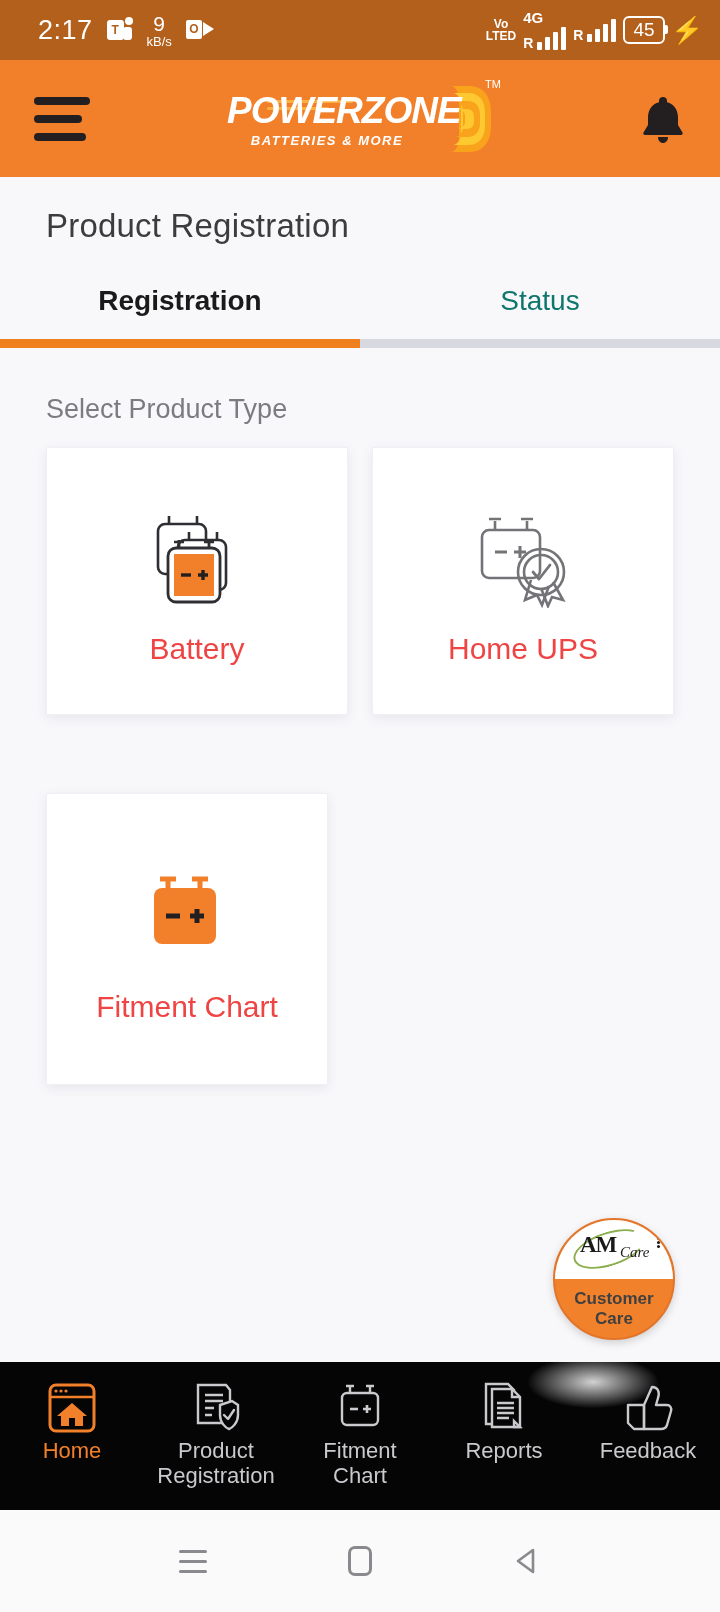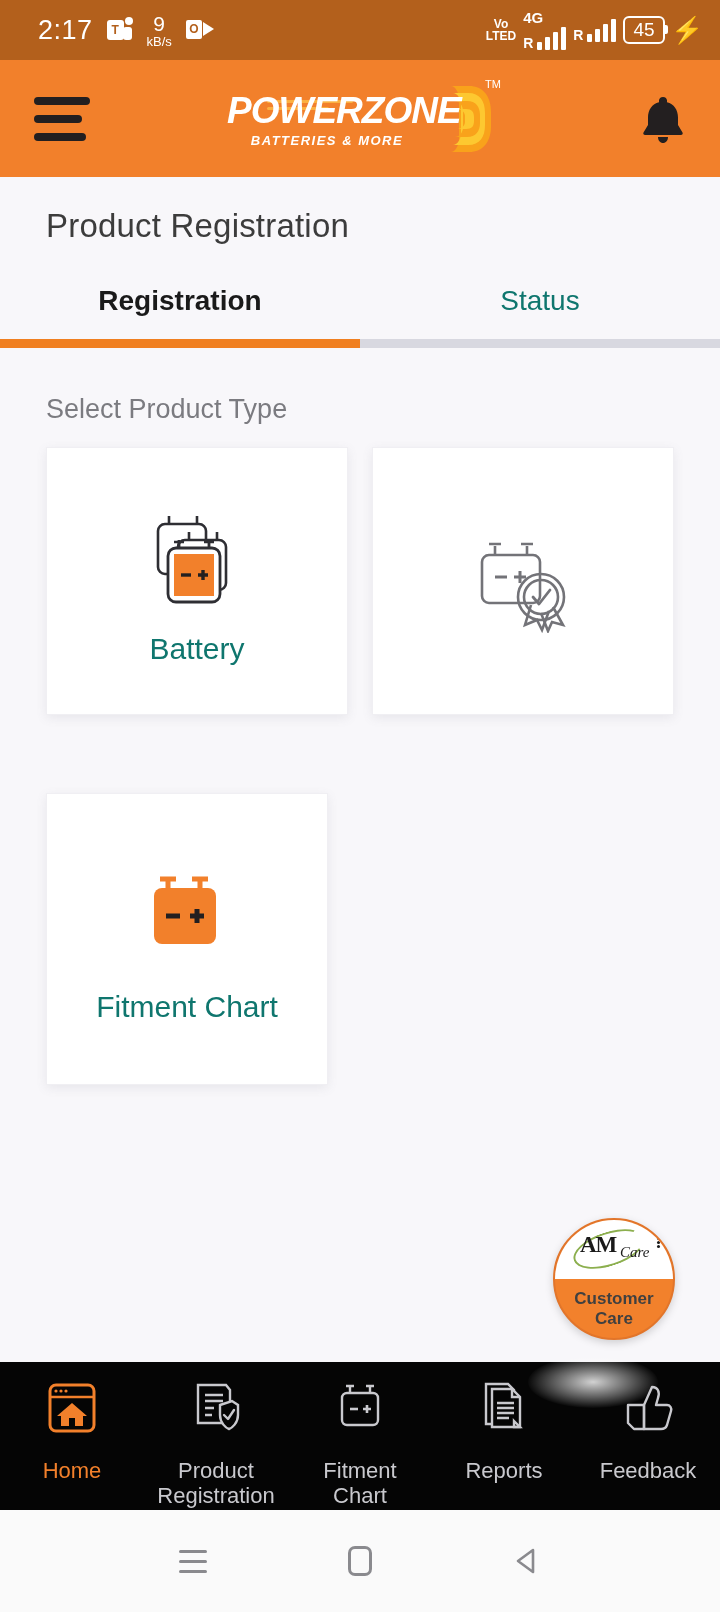--- a/index.html
+++ b/index.html
@@ -97,21 +97,21 @@
     display:flex; gap:0; padding:22px 46px 0 46px; justify-content:space-between;
   }
   .card {
     width:302px; height:268px; background:#FFFFFF;
     border:1px solid #F0EFF3;
     box-shadow:0 3px 10px rgba(100,100,120,0.11);
     display:flex; flex-direction:column; align-items:center; justify-content:center;
     cursor:pointer;
   }
   .card .icon-box { height:120px; display:flex; align-items:center; justify-content:center; }
-  .card .card-label { font-size:30px; color:#0f766e; margin-top:16px; font-weight:400; }
+  .card .card-label { font-size:30px; color:#ef4444; margin-top:16px; font-weight:400; }
   .card-row2 { padding:78px 46px 0 46px; }
   .card-row2 .card { width:282px; height:292px; }
 
   
   .fab {
     position:absolute; right:45px; bottom:22px;
     width:122px; height:122px; border-radius:50%;
     background:#F2812C; border:2px solid #E2752A;
     overflow:hidden; cursor:pointer;
     box-shadow:0 3px 9px rgba(0,0,0,0.17);
@@ -149,21 +149,21 @@
     flex:0 0 148px; background:#050505; display:flex; position:relative;
     align-items:flex-start; padding-top:18px;
   }
   .bottomnav::before {
     content:""; position:absolute; right:62px; top:-6px;
     width:130px; height:52px; border-radius:50%;
     background:radial-gradient(ellipse at center, rgba(255,255,255,0.82) 0%, rgba(255,255,255,0.35) 42%, rgba(255,255,255,0) 72%);
     pointer-events:none;
   }
   .navitem {
-    flex:1; display:flex; flex-direction:column; align-items:center; gap:22px; cursor:pointer; z-index:2;
+    flex:1; display:flex; flex-direction:column; align-items:center; gap:2px; cursor:pointer; z-index:2;
   }
   .navitem .nav-ico { height:56px; display:flex; align-items:center; justify-content:center; }
   .navitem .nav-label {
     font-size:22px; color:#C9C9CE; text-align:center; line-height:25px; font-weight:400;
   }
   .navitem.active .nav-label { color:#F2802B; }
 
   
   .androidnav {
     flex:0 0 102px; background:#FAFAFA; display:flex;
@@ -306,20 +306,21 @@
               <path d="M26 48 H38" stroke-width="3"></path>
               <path d="M45 48 H57 M51 42 V54" stroke-width="3"></path>
               <path d="M62 76 L56 96 L68 91 L73 101 L80 82" stroke-width="2.6" fill="none"></path>
               <path d="M84 78 L94 96 L83 93 L79 102 L72 84" stroke-width="2.6" fill="none"></path>
               <circle cx="72" cy="68" r="23"></circle>
               <circle cx="72" cy="68" r="17"></circle>
               <path d="M64 68 L70 75 L81 61" stroke-width="2.8" stroke-linecap="round" stroke-linejoin="round"></path>
             </g>
           </svg>
         </div>
+        <div class="card-label">Home UPS</div>
       </div>
     </div>
 
     <div class="card-grid card-row2">
 
       <div class="card">
         <div class="icon-box">
           <svg width="90" height="86" viewBox="0 0 90 86">
             <path d="M26 18 V8 M58 18 V8" stroke="#F2802B" stroke-width="5"></path>
             <path d="M18 8 H34 M50 8 H66" stroke="#F2802B" stroke-width="5"></path>

